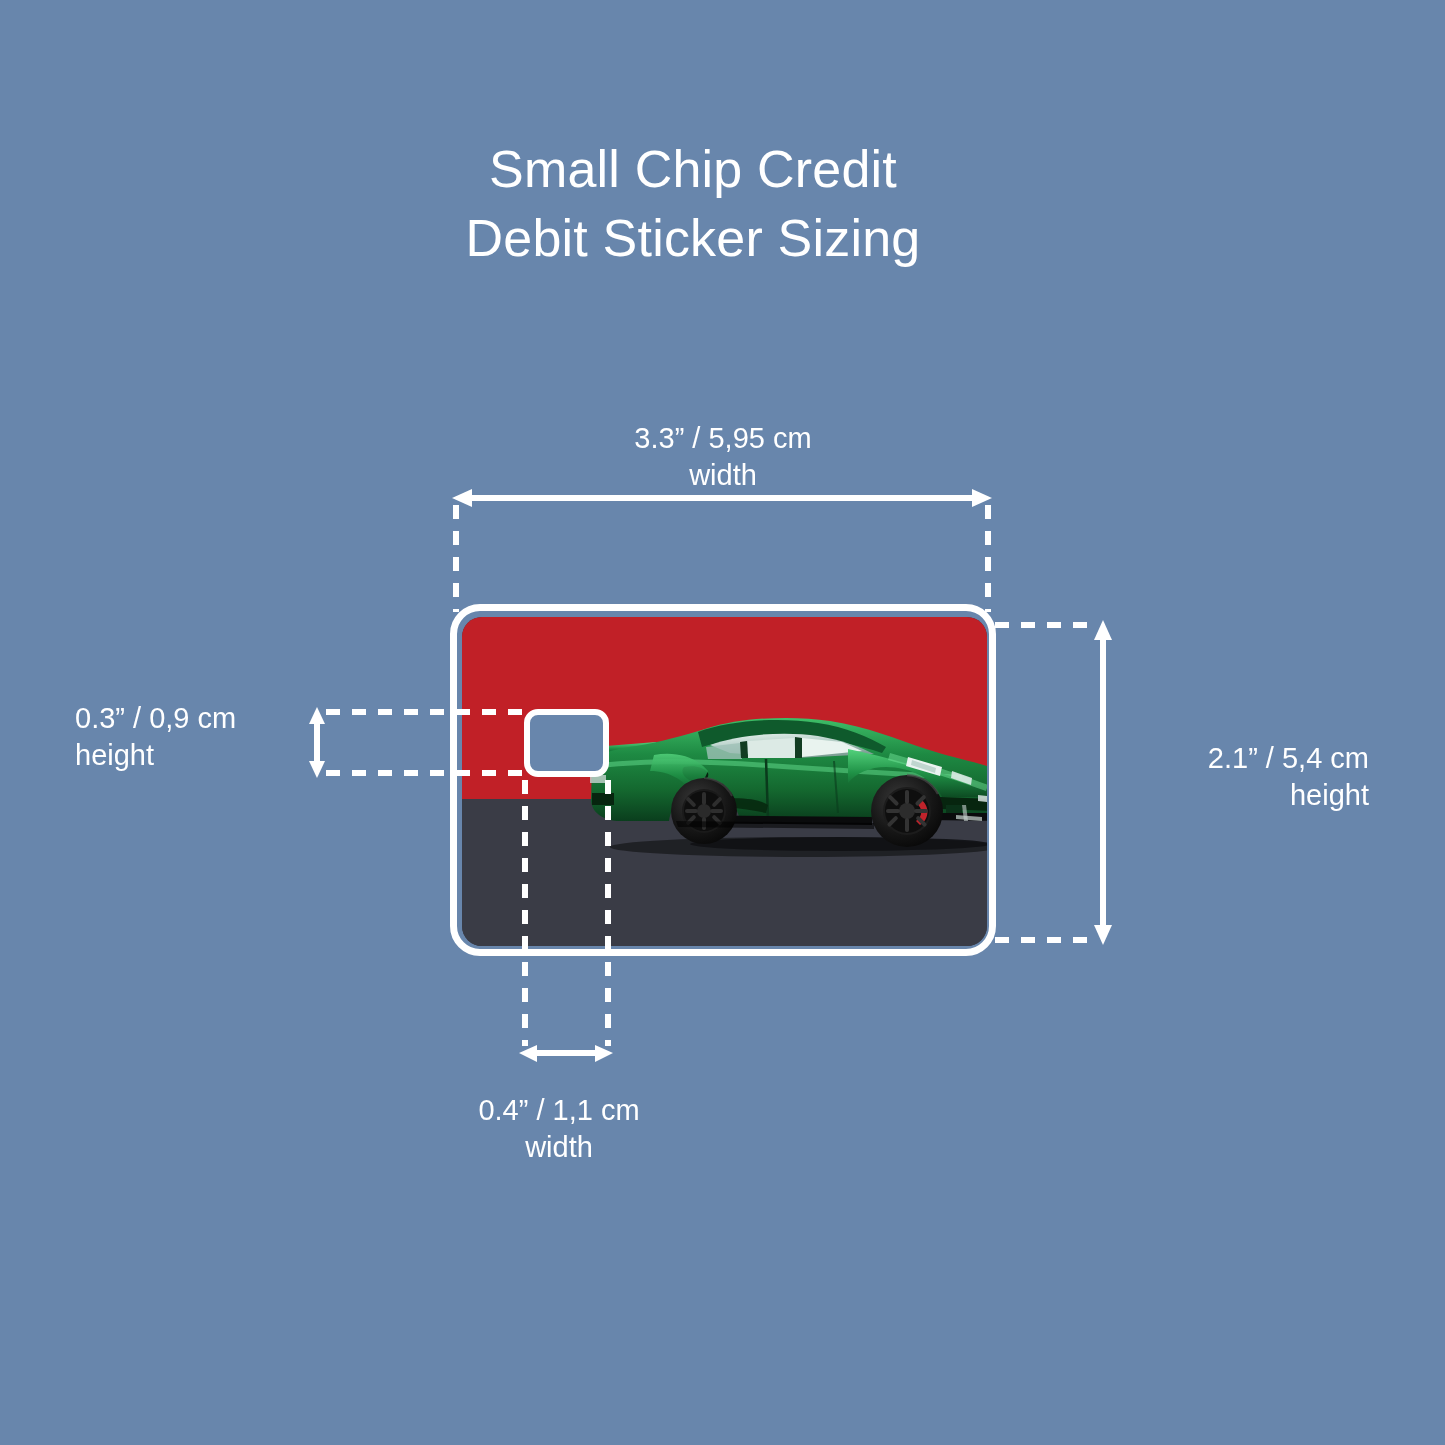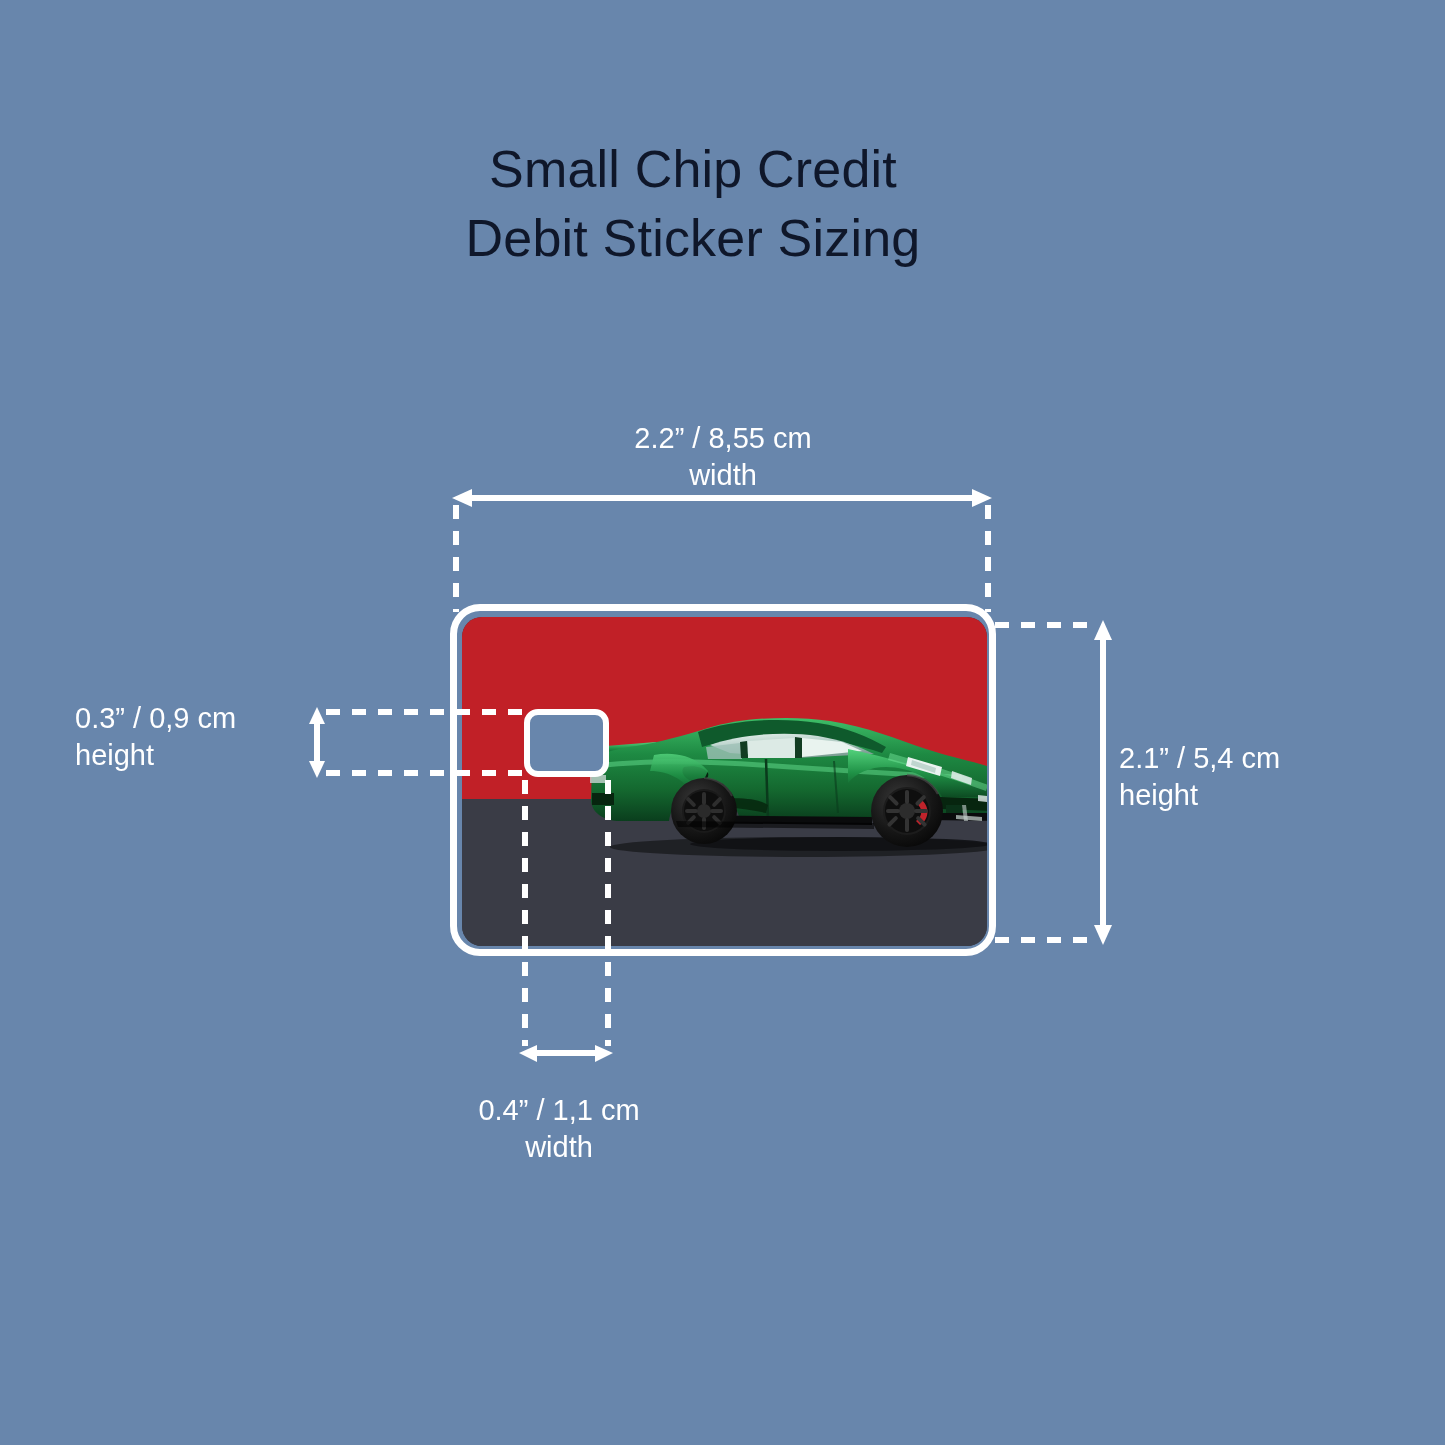--- a/index.html
+++ b/index.html
@@ -20,42 +20,42 @@
     background: #6886AC;
   }
 
   
   #title {
     position: absolute;
     left: 0;
     top: 135px;
     width: 1386px;
     text-align: center;
-    color: #0f172a;
+    color: #ffffff;
     font-size: 52px;
     line-height: 1.32;
     font-weight: 500;
     letter-spacing: 0.2px;
   }
   #title .tline { display: block; }
 
   
   .dimlabel {
     position: absolute;
     color: #FFFFFF;
     font-size: 29px;
     line-height: 1.28;
     text-align: center;
     font-weight: 400;
     white-space: nowrap;
   }
   .dimlabel .l2 { display: block; }
 
   #label-top    { left: 508px; top: 420px;  width: 430px; }
-  #label-right  { left: 1119px; top: 740px; width: 250px; text-align: left; }
+  #label-right  { left: 1119px; top: 740px; width: 250px; text-align: right; }
   #label-left   { left: 75px;  top: 700px;  width: 225px; text-align: left; }
   #label-bottom { left: 404px; top: 1092px; width: 310px; }
 
   
   #guides {
     position: absolute;
     left: 0; top: 0;
     width: 1445px; height: 1445px;
     pointer-events: none;
   }
@@ -302,21 +302,21 @@
 
     <line x1="525" y1="780" x2="525" y2="1046" stroke="#FFFFFF" stroke-width="6" stroke-dasharray="14 12"></line>
     <line x1="608" y1="780" x2="608" y2="1046" stroke="#FFFFFF" stroke-width="6" stroke-dasharray="14 12"></line>
 
     <line x1="530" y1="1053" x2="602" y2="1053" stroke="#FFFFFF" stroke-width="6" stroke-linecap="round"></line>
     <polygon points="519,1053 537,1045 537,1062" fill="#FFFFFF"></polygon>
     <polygon points="613,1053 595,1045 595,1062" fill="#FFFFFF"></polygon>
   </svg>
 
   <div class="dimlabel" id="label-top">
-    <span>2.2” / 8,55 cm</span>
+    <span>3.3” / 5,95 cm</span>
     <span class="l2">width</span>
   </div>
 
   <div class="dimlabel" id="label-right">
     <span>2.1” / 5,4 cm</span>
     <span class="l2">height</span>
   </div>
 
   <div class="dimlabel" id="label-left">
     <span>0.3” / 0,9 cm</span>

